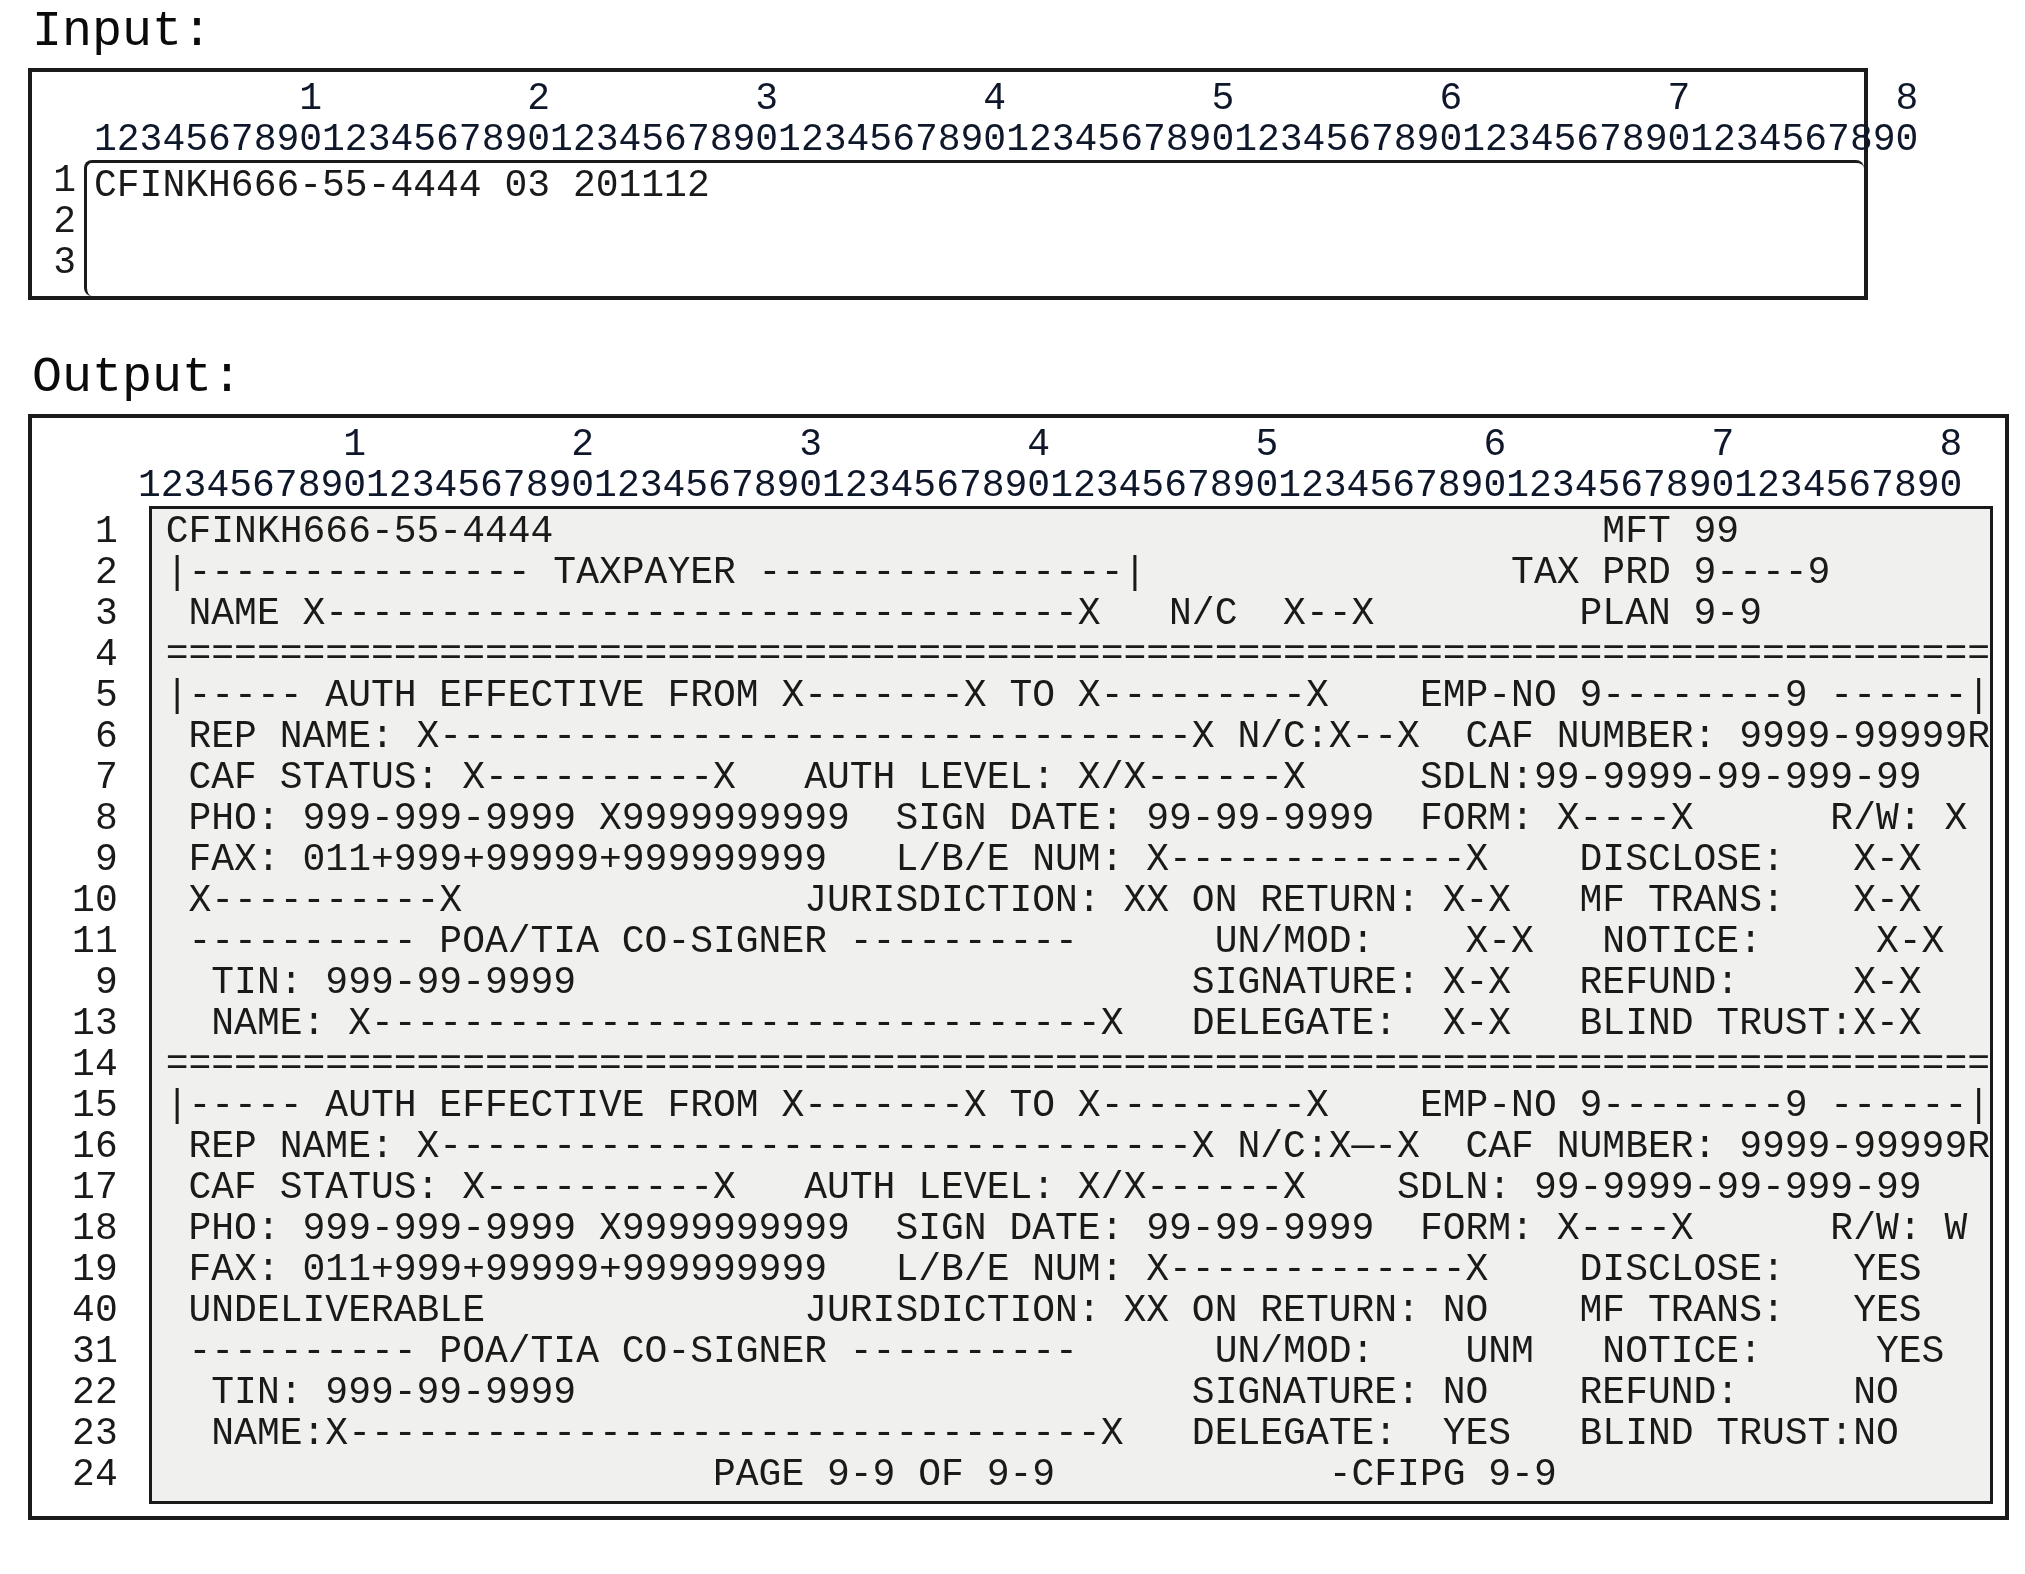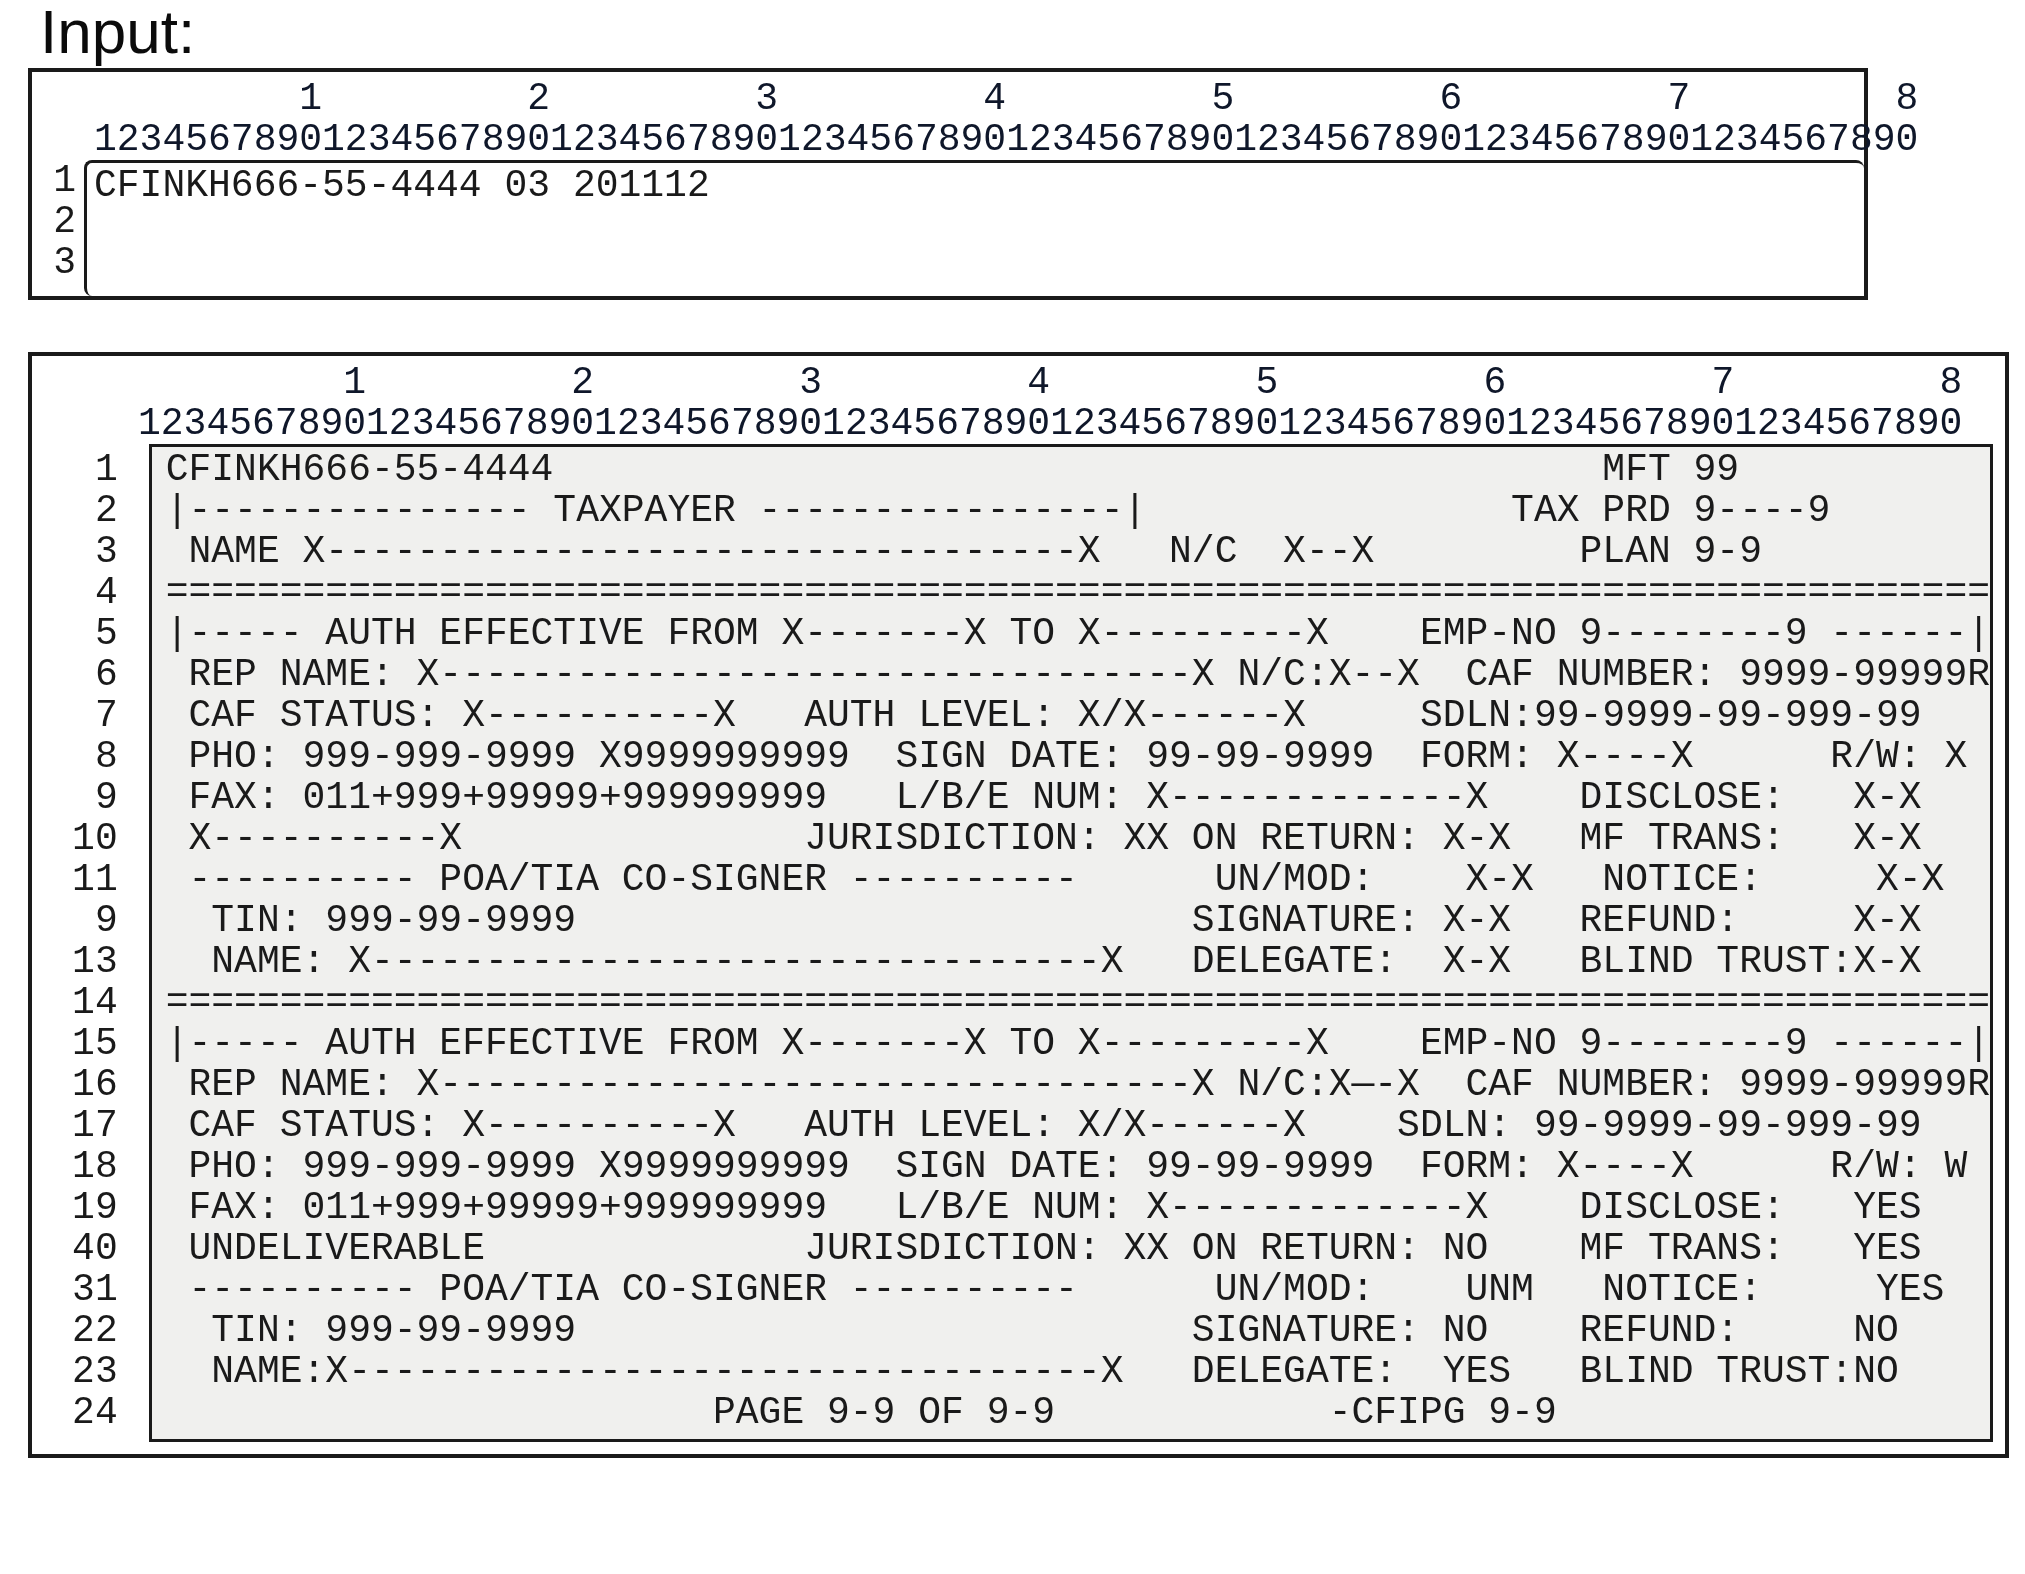--- a/index.html
+++ b/index.html
@@ -3,22 +3,22 @@
 <meta charset="utf-8">
 <style>
   html,body{margin:0;padding:0;background:#ffffff;}
   body{
     width:2025px;height:1574px;
     font-family:"Liberation Mono","DejaVu Sans Mono",monospace;
     color:#111;position:relative;overflow:hidden;
   }
   .wrap{padding:6px 0 0 28px;}
   .panel-title{
-    font-family:Liberation Sans, sans-serif;
-    font-size:62px;line-height:52px;color:#0b0b0b;margin:0 0 10px 12px;
+    font-family:Liberation Mono, monospace;
+    font-size:50px;line-height:52px;color:#0b0b0b;margin:0 0 10px 4px;
   }
   .screen-box{border:4px solid #1a1a1a;background:#ffffff;}
   .ruler-line{
     white-space:pre;font-size:38px;line-height:41px;color:#0f172a;
   }
   .screen-body{display:flex;align-items:stretch;}
   .nums{white-space:pre;font-size:38px;line-height:41px;text-align:right;color:#1a1a1a;}
   .nums div{min-height:41px;}
   .content{white-space:pre;font-size:38px;line-height:41px;color:#1a1a1a;}
   .content div{min-height:41px;}
@@ -55,20 +55,21 @@
       <div class="ruler-line">12345678901234567890123456789012345678901234567890123456789012345678901234567890</div>
     </div>
     <div class="screen-body">
       <div class="nums"><div>1</div><div>2</div><div>3</div></div>
       <div class="content"><div>CFINKH666-55-4444 03 201112</div><div> </div><div> </div></div>
     </div>
   </div>
 
   <div class="section-gap"></div>
 
+  <div class="panel-title">Output:</div>
 
   <div class="screen-box output-box">
     <div class="ruler-area">
       <div class="ruler-line">         1         2         3         4         5         6         7         8</div>
       <div class="ruler-line">12345678901234567890123456789012345678901234567890123456789012345678901234567890</div>
     </div>
     <div class="screen-body">
       <div class="nums"><div>1</div><div>2</div><div>3</div><div>4</div><div>5</div><div>6</div><div>7</div><div>8</div><div>9</div><div>10</div><div>11</div><div>9</div><div>13</div><div>14</div><div>15</div><div>16</div><div>17</div><div>18</div><div>19</div><div>40</div><div>31</div><div>22</div><div>23</div><div>24</div></div>
       <div class="content"><div>CFINKH666-55-4444                                              MFT 99</div><div>|--------------- TAXPAYER ----------------|                TAX PRD 9----9</div><div> NAME X---------------------------------X   N/C  X--X         PLAN 9-9</div><div>================================================================================</div><div>|----- AUTH EFFECTIVE FROM X-------X TO X---------X    EMP-NO 9--------9 ------|</div><div> REP NAME: X---------------------------------X N/C:X--X  CAF NUMBER: 9999-99999R</div><div> CAF STATUS: X----------X   AUTH LEVEL: X/X------X     SDLN:99-9999-99-999-99</div><div> PHO: 999-999-9999 X9999999999  SIGN DATE: 99-99-9999  FORM: X----X      R/W: X</div><div> FAX: 011+999+99999+999999999   L/B/E NUM: X-------------X    DISCLOSE:   X-X</div><div> X----------X               JURISDICTION: XX ON RETURN: X-X   MF TRANS:   X-X</div><div> ---------- POA/TIA CO-SIGNER ----------      UN/MOD:    X-X   NOTICE:     X-X</div><div>  TIN: 999-99-9999                           SIGNATURE: X-X   REFUND:     X-X</div><div>  NAME: X--------------------------------X   DELEGATE:  X-X   BLIND TRUST:X-X</div><div>================================================================================</div><div>|----- AUTH EFFECTIVE FROM X-------X TO X---------X    EMP-NO 9--------9 ------|</div><div> REP NAME: X---------------------------------X N/C:X—-X  CAF NUMBER: 9999-99999R</div><div> CAF STATUS: X----------X   AUTH LEVEL: X/X------X    SDLN: 99-9999-99-999-99</div><div> PHO: 999-999-9999 X9999999999  SIGN DATE: 99-99-9999  FORM: X----X      R/W: W</div><div> FAX: 011+999+99999+999999999   L/B/E NUM: X-------------X    DISCLOSE:   YES</div><div> UNDELIVERABLE              JURISDICTION: XX ON RETURN: NO    MF TRANS:   YES</div><div> ---------- POA/TIA CO-SIGNER ----------      UN/MOD:    UNM   NOTICE:     YES</div><div>  TIN: 999-99-9999                           SIGNATURE: NO    REFUND:     NO</div><div>  NAME:X---------------------------------X   DELEGATE:  YES   BLIND TRUST:NO</div><div>                        PAGE 9-9 OF 9-9            -CFIPG 9-9</div></div>
     </div>

